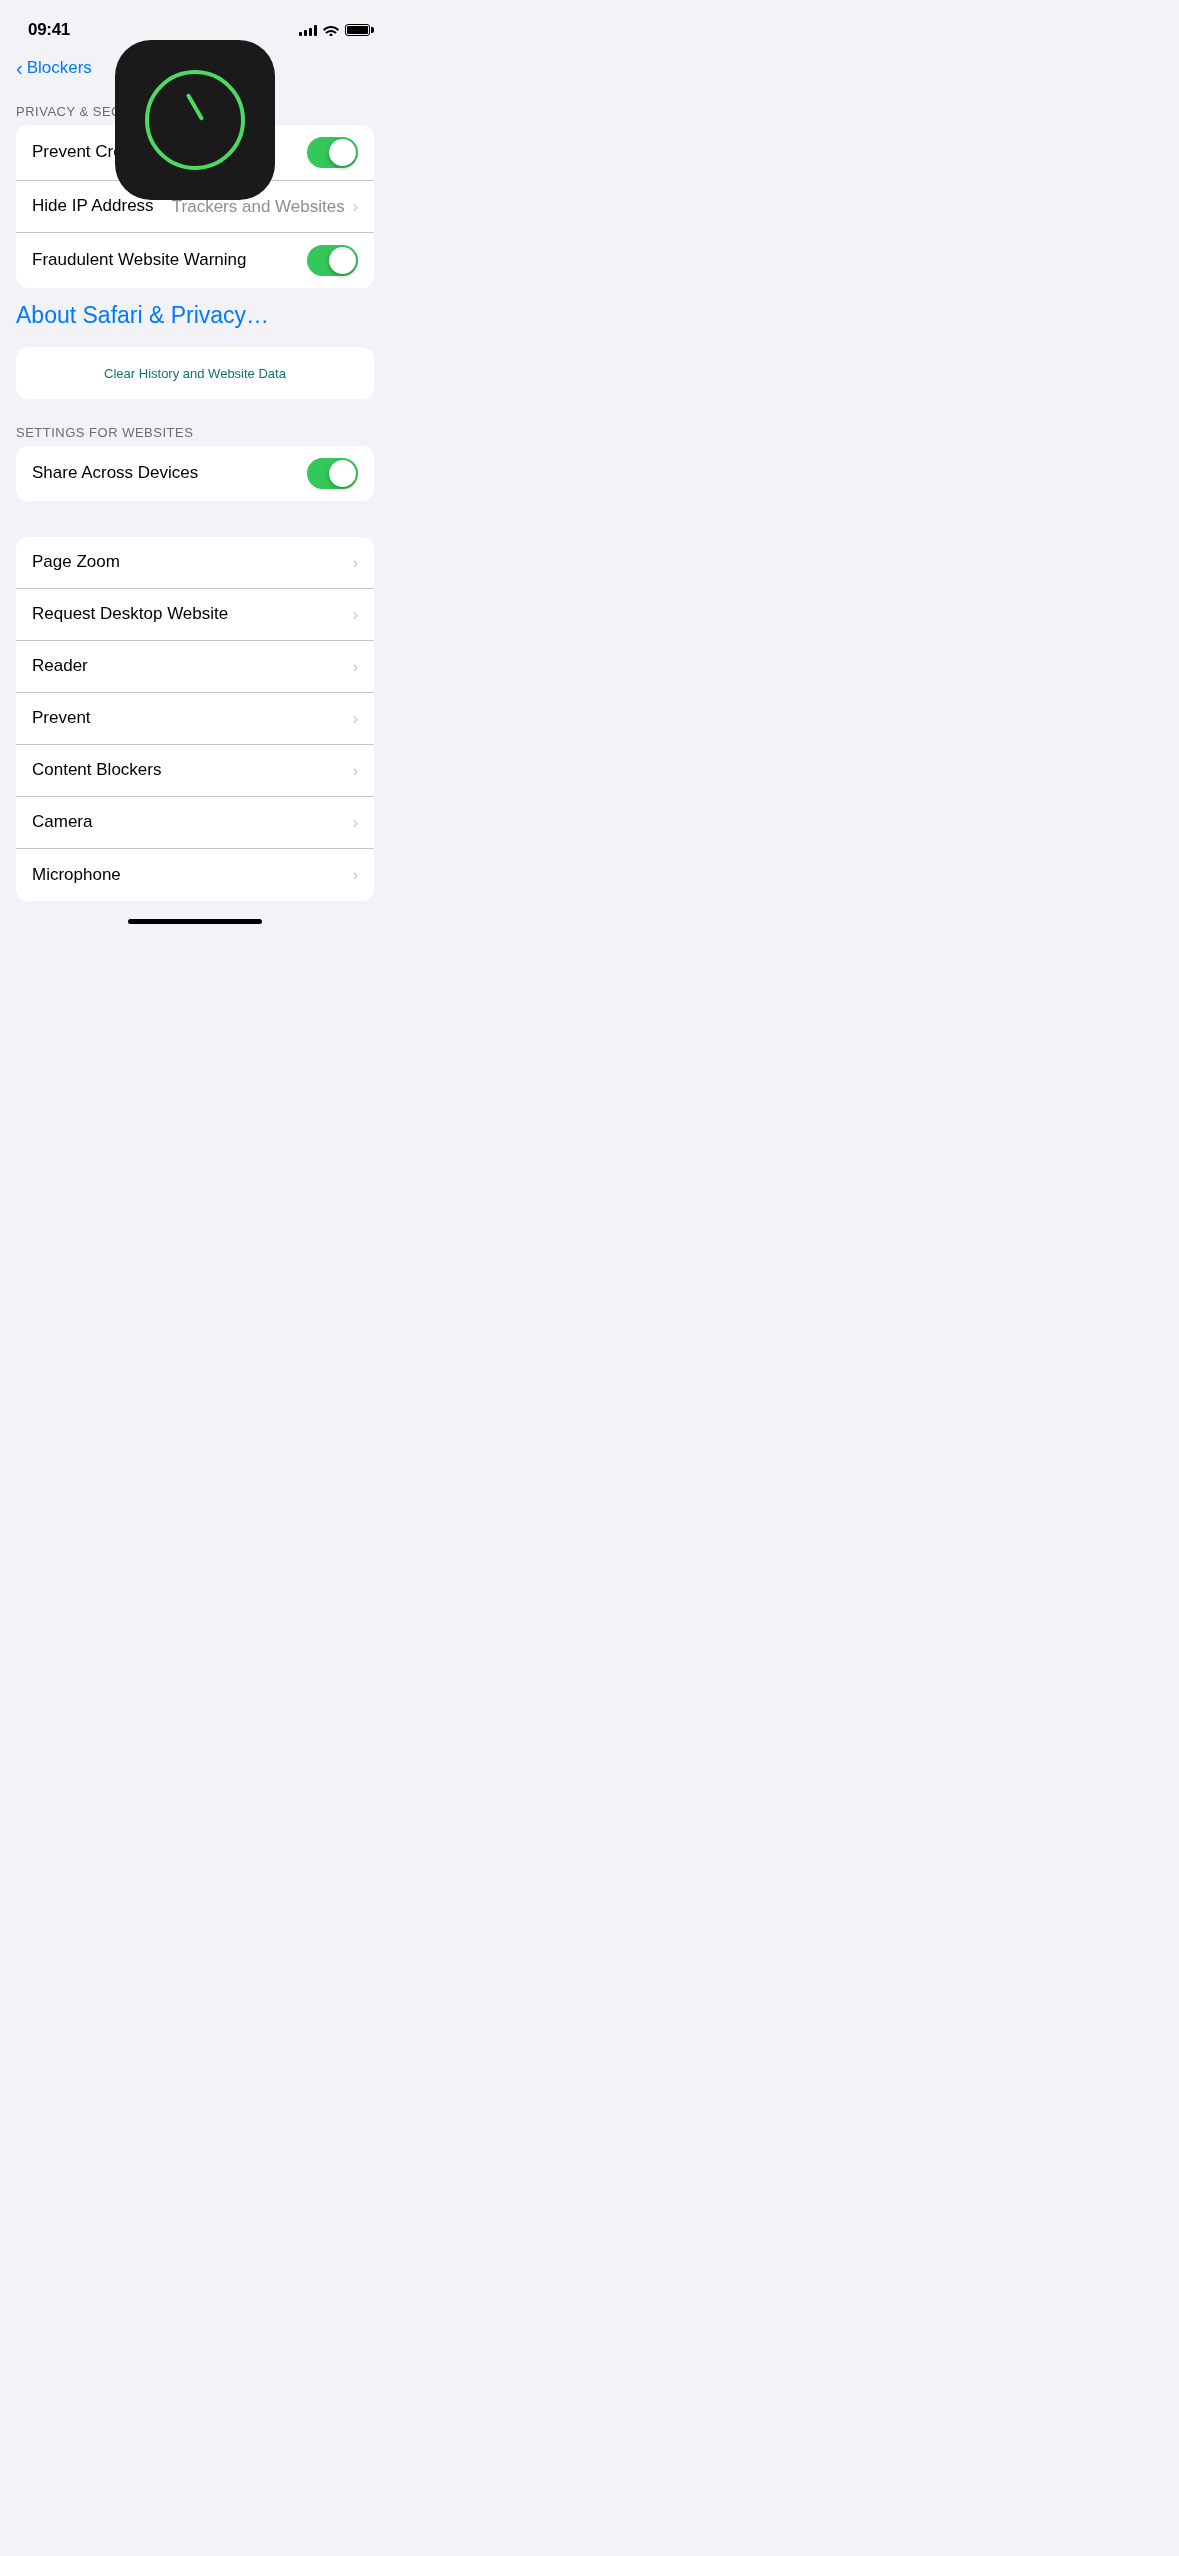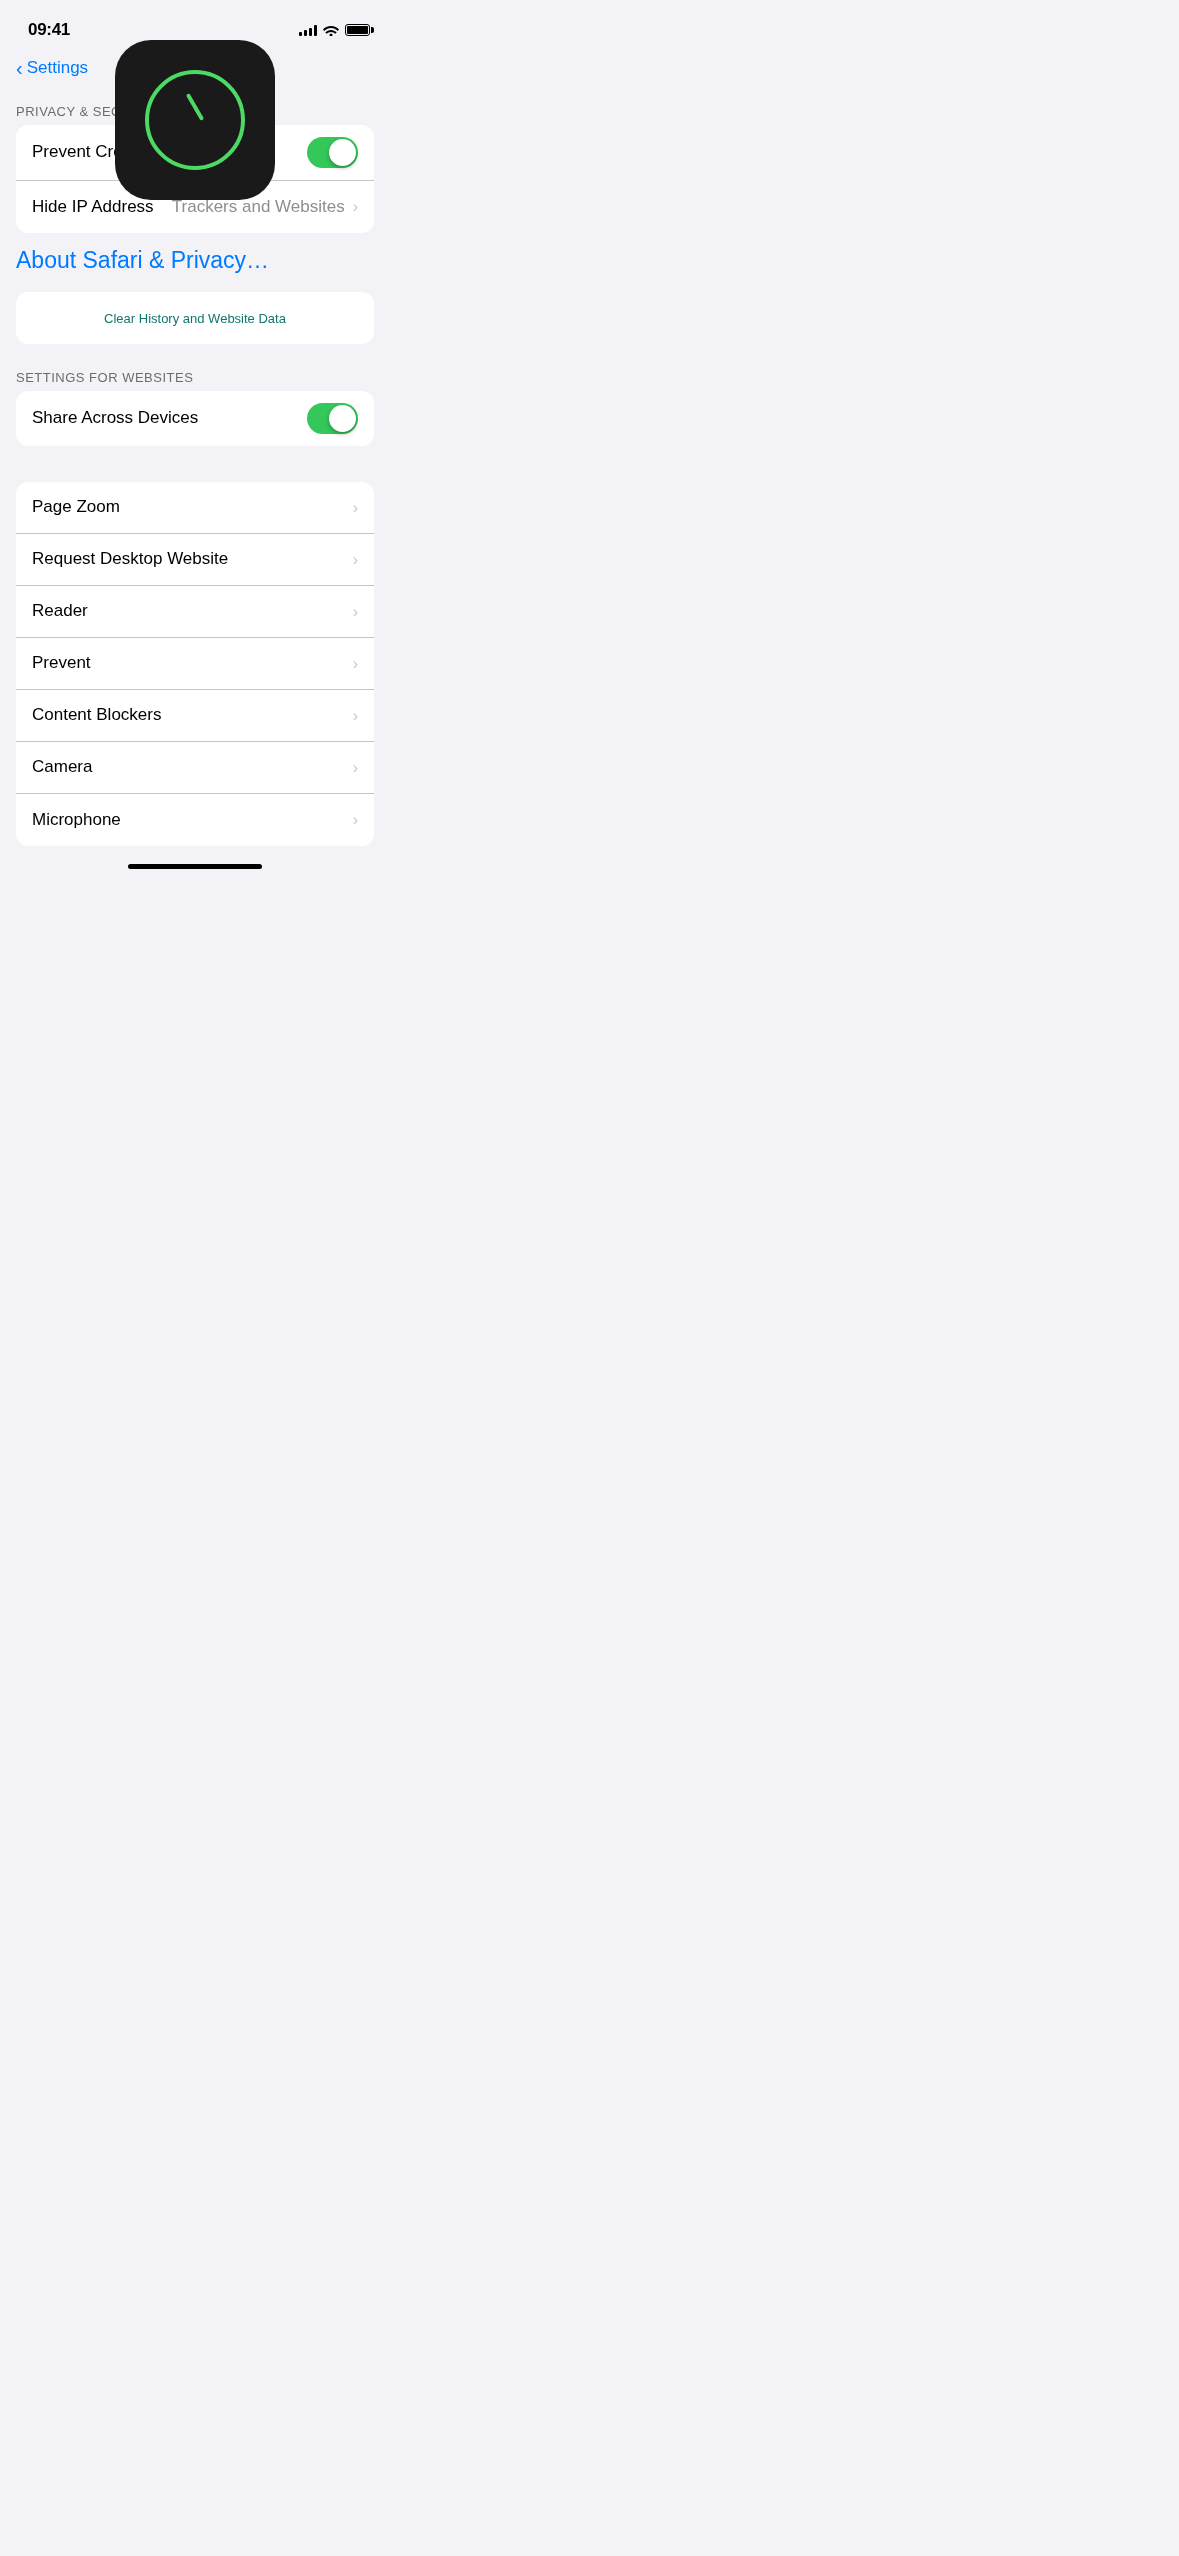--- a/index.html
+++ b/index.html
@@ -321,21 +321,21 @@
   <div class="app-icon-overlay">
     <div class="app-icon-circle">
       <div class="app-icon-slash"></div>
     </div>
   </div>
 </div>
 
 <div class="nav-bar">
   <div class="back-button">
     <span class="back-chevron">‹</span>
-    <span>Settings</span>
+    <span>Blockers</span>
   </div>
 </div>
 
 <div class="section-label privacy-label">PRIVACY &amp; SECU…</div>
 
 <div class="settings-group">
 
   <div class="settings-row">
     <span class="row-label">Prevent Cross-Site Tracking</span>
     <div class="toggle on">
@@ -343,20 +343,26 @@
     </div>
   </div>
 
   <div class="settings-row">
     <span class="row-label">Hide IP Address</span>
     <span class="row-value">Trackers and Websites</span>
     <span class="row-chevron">›</span>
   </div>
 
 
+  <div class="settings-row">
+    <span class="row-label">Fraudulent Website Warning</span>
+    <div class="toggle on">
+      <div class="toggle-knob"></div>
+    </div>
+  </div>
 
 </div>
 
 <div class="standalone-link">About Safari &amp; Privacy…</div>
 
 <div class="clear-history-group">
   <div class="clear-history-btn">Clear History and Website Data</div>
 </div>
 
 <div class="spacer"></div>

